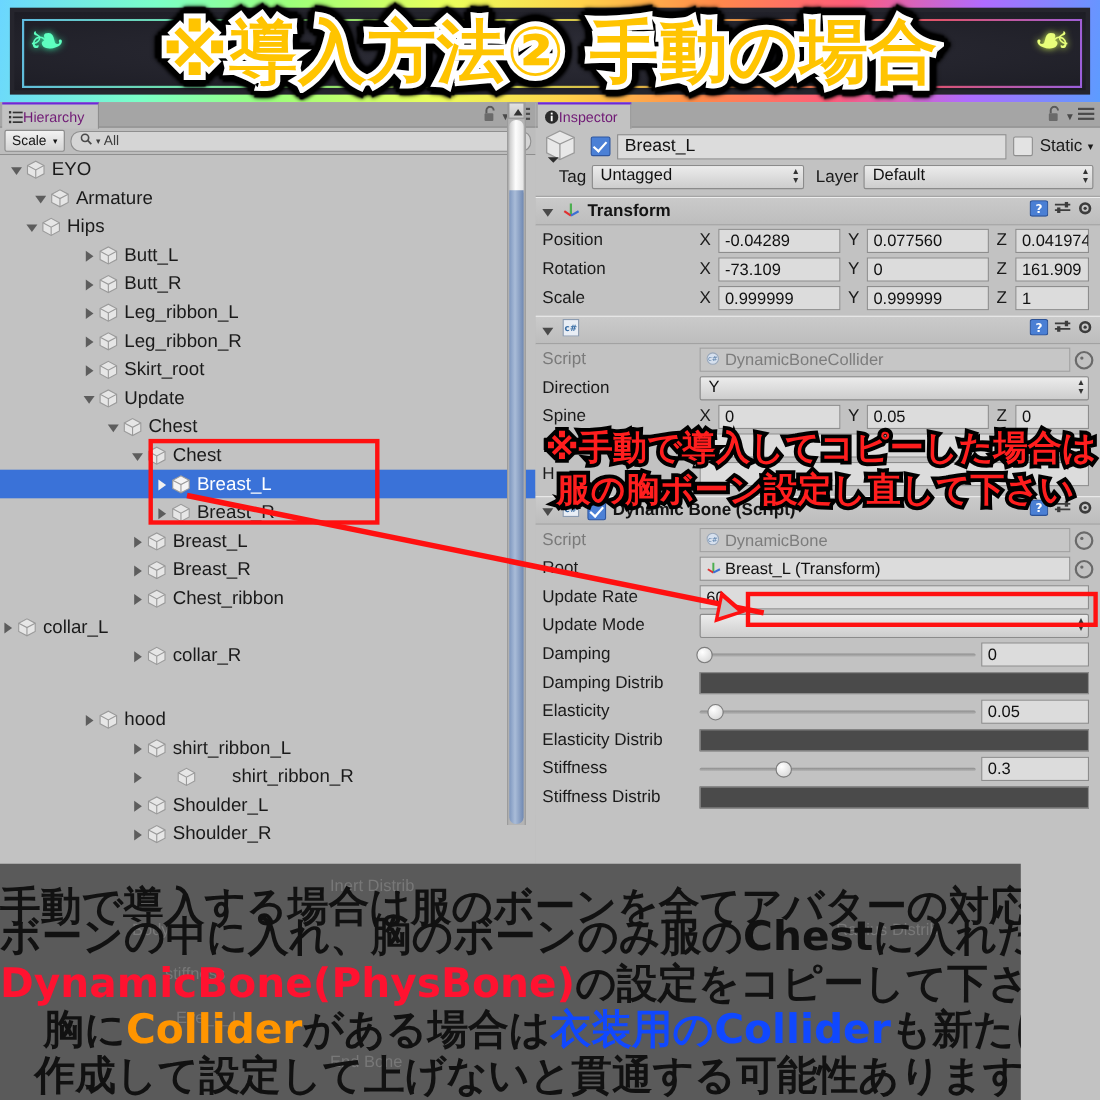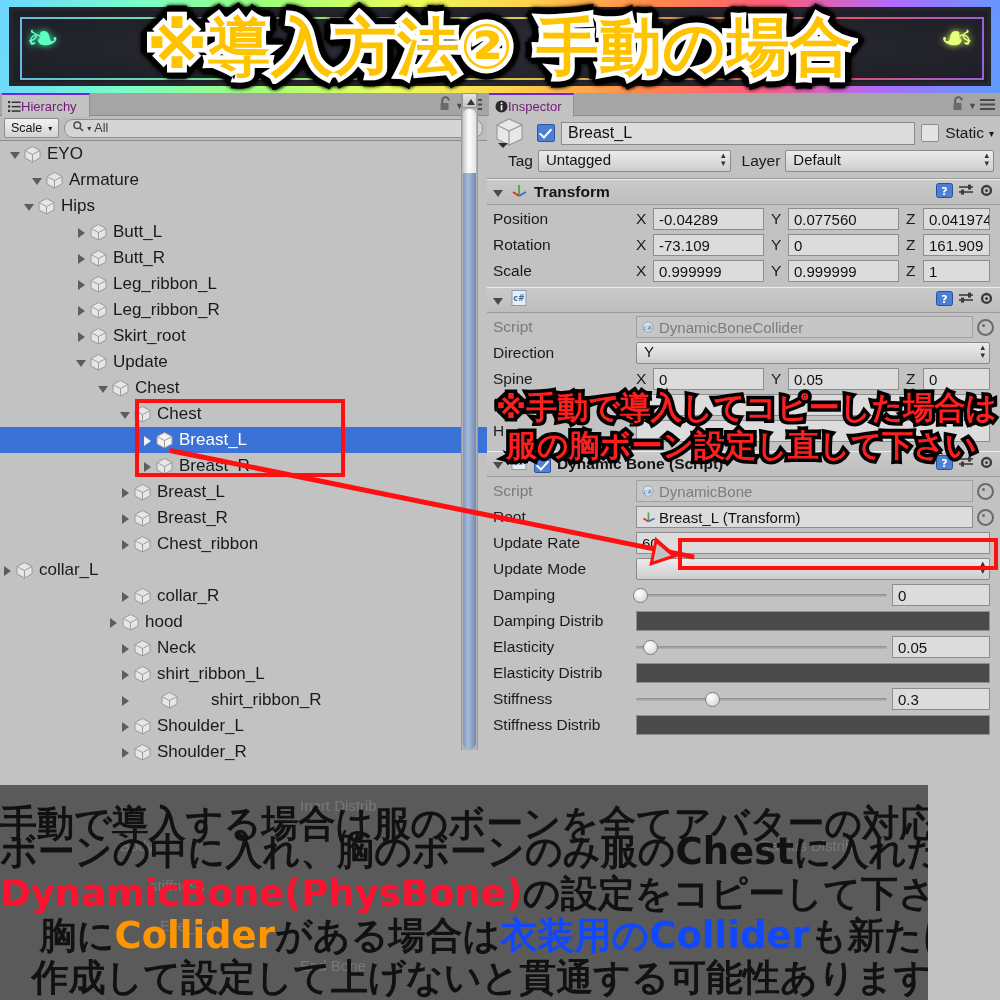--- a/index.html
+++ b/index.html
@@ -386,37 +386,28 @@
           </div>
           <div class="trow" style="padding-left: 118px;">
             <span class="tri closed"></span>
             <span class="cube"><svg width="19" height="18" viewBox="0 0 19 18">
   <path d="M2 5.5 L9.5 1.5 L17 5.5 L17 13 L9.5 17 L2 13 Z" fill="#e6e6e6" stroke="#9a9a9a" stroke-width="1"></path>
   <path d="M2 5.5 L9.5 9.5 L17 5.5" fill="none" stroke="#9a9a9a" stroke-width="1"></path>
   <path d="M9.5 9.5 L9.5 17" fill="none" stroke="#9a9a9a" stroke-width="1"></path>
               </svg></span>
             <span>collar_R</span>
           </div>
-          <div class="trow" style="padding-left: 106px;">
+          <div class="trow" style="padding-left: 74px; margin-top: 32px;">
             <span class="tri closed"></span>
             <span class="cube"><svg width="19" height="18" viewBox="0 0 19 18">
   <path d="M2 5.5 L9.5 1.5 L17 5.5 L17 13 L9.5 17 L2 13 Z" fill="#e6e6e6" stroke="#9a9a9a" stroke-width="1"></path>
   <path d="M2 5.5 L9.5 9.5 L17 5.5" fill="none" stroke="#9a9a9a" stroke-width="1"></path>
   <path d="M9.5 9.5 L9.5 17" fill="none" stroke="#9a9a9a" stroke-width="1"></path>
               </svg></span>
             <span>hood</span>
-          </div>
-          <div class="trow" style="padding-left: 118px;">
-            <span class="tri closed"></span>
-            <span class="cube"><svg width="19" height="18" viewBox="0 0 19 18">
-  <path d="M2 5.5 L9.5 1.5 L17 5.5 L17 13 L9.5 17 L2 13 Z" fill="#e6e6e6" stroke="#9a9a9a" stroke-width="1"></path>
-  <path d="M2 5.5 L9.5 9.5 L17 5.5" fill="none" stroke="#9a9a9a" stroke-width="1"></path>
-  <path d="M9.5 9.5 L9.5 17" fill="none" stroke="#9a9a9a" stroke-width="1"></path>
-              </svg></span>
-            <span>Neck</span>
           </div>
           <div class="trow" style="padding-left: 118px;">
             <span class="tri closed"></span>
             <span class="cube"><svg width="19" height="18" viewBox="0 0 19 18">
   <path d="M2 5.5 L9.5 1.5 L17 5.5 L17 13 L9.5 17 L2 13 Z" fill="#e6e6e6" stroke="#9a9a9a" stroke-width="1"></path>
   <path d="M2 5.5 L9.5 9.5 L17 5.5" fill="none" stroke="#9a9a9a" stroke-width="1"></path>
   <path d="M9.5 9.5 L9.5 17" fill="none" stroke="#9a9a9a" stroke-width="1"></path>
               </svg></span>
             <span>shirt_ribbon_L</span>
           </div>

